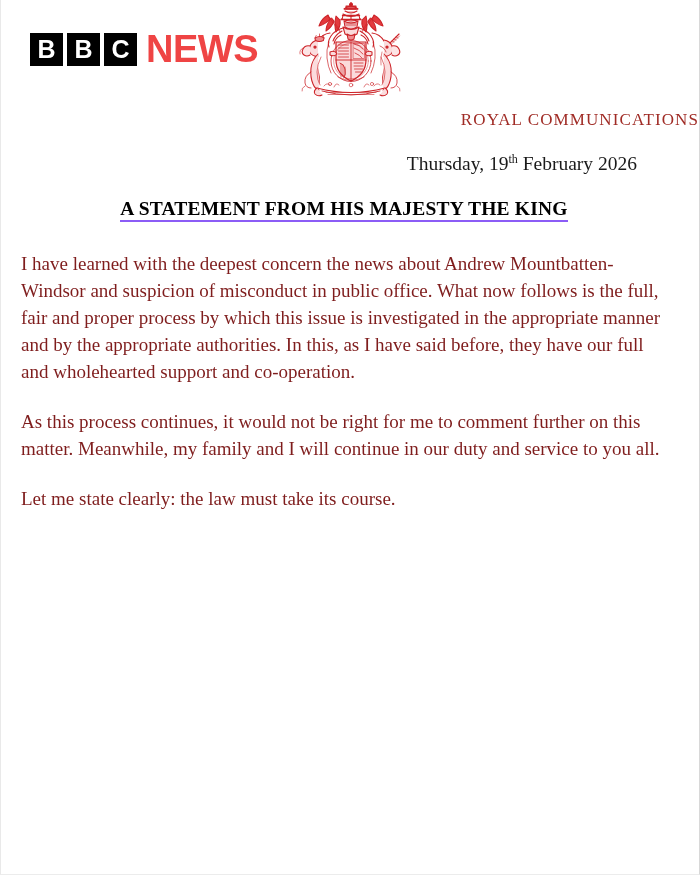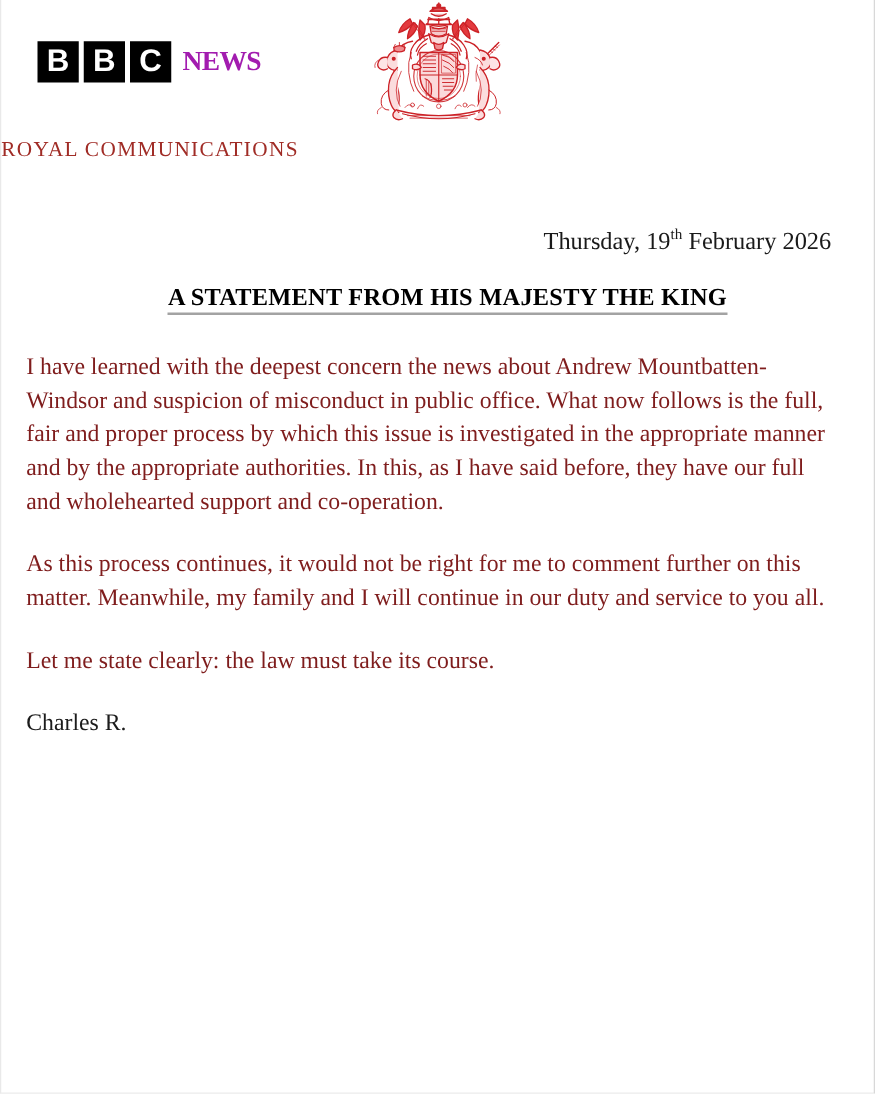--- a/index.html
+++ b/index.html
@@ -51,24 +51,24 @@
     justify-content: center;
     font-family: "Liberation Sans", "DejaVu Sans", sans-serif;
     font-weight: bold;
     font-size: 25px;
     line-height: 1;
     margin-right: 4px;
     letter-spacing: 0;
   }
   .bbc-block:nth-child(3) { margin-right: 9px; }
   .bbc-news-word {
-    font-family: Liberation Serif, serif;
+    font-family: Liberation Sans, sans-serif;
     font-weight: bold;
-    font-size: 22px;
-    color: #a21caf;
+    font-size: 38px;
+    color: #ef4444;
     letter-spacing: -0.5px;
     line-height: 1;
     position: relative;
     top: 0px;
   }
 
   
   .coat-of-arms {
     position: absolute;
     left: 283px;
@@ -76,35 +76,34 @@
     width: 134px;
     height: 102px;
   }
   .coat-of-arms svg { display: block; width: 134px; height: 102px; }
 
   .royal-comms {
     position: absolute;
     left: 0;
     right: 0;
     top: 110px;
-    text-align: left;
+    text-align: right;
     color: #a02c26;
     font-family: "Liberation Serif", "DejaVu Serif", serif;
     font-size: 17px;
     letter-spacing: 1.1px;
     line-height: 1.2;
   }
 
   
   .doc-body {
     position: absolute;
     left: 20px;
-    right: 4px;
+    right: 32px;
     top: 152px;
-    margin-top: 30px;
   }
 
   .date-line {
     text-align: right;
     font-size: 19.5px;
     color: #1a1a1a;
     line-height: 1.25;
     padding-right: 30px;
   }
   .date-line sup {
@@ -116,21 +115,21 @@
   .headline {
     margin-top: 22px;
     text-align: center;
     font-size: 19.5px;
     font-weight: bold;
     color: #000000;
     letter-spacing: 0.2px;
     padding-bottom: 1px;
   }
   .headline-inner {
-    border-bottom: 2px solid #a3a3a3;
+    border-bottom: 2px solid #8b5cf6;
     padding-bottom: 1px;
     display: inline;
   }
 
   .statement {
     margin-top: 30px;
   }
   .para {
     font-size: 19px;
     line-height: 1.42;
@@ -277,17 +276,16 @@
   <div class="doc-body">
 
     <div class="date-line"><span>Thursday, 19</span><sup>th</sup><span> February 2026</span></div>
 
     <div class="headline"><span class="headline-inner">A STATEMENT FROM HIS MAJESTY THE KING</span></div>
 
     <div class="statement">
       <p class="para">I have learned with the deepest concern the news about Andrew Mountbatten-Windsor and suspicion of misconduct in public office. What now follows is the full, fair and proper process by which this issue is investigated in the appropriate manner and by the appropriate authorities. In this, as I have said before, they have our full and wholehearted support and co-operation.</p>
       <p class="para">As this process continues, it would not be right for me to comment further on this matter. Meanwhile, my family and I will continue in our duty and service to you all.</p>
       <p class="para">Let me state clearly: the law must take its course.</p>
-      <p class="signature">Charles R.</p>
     </div>
   </div>
 
 </div>
 
 </body></html>

